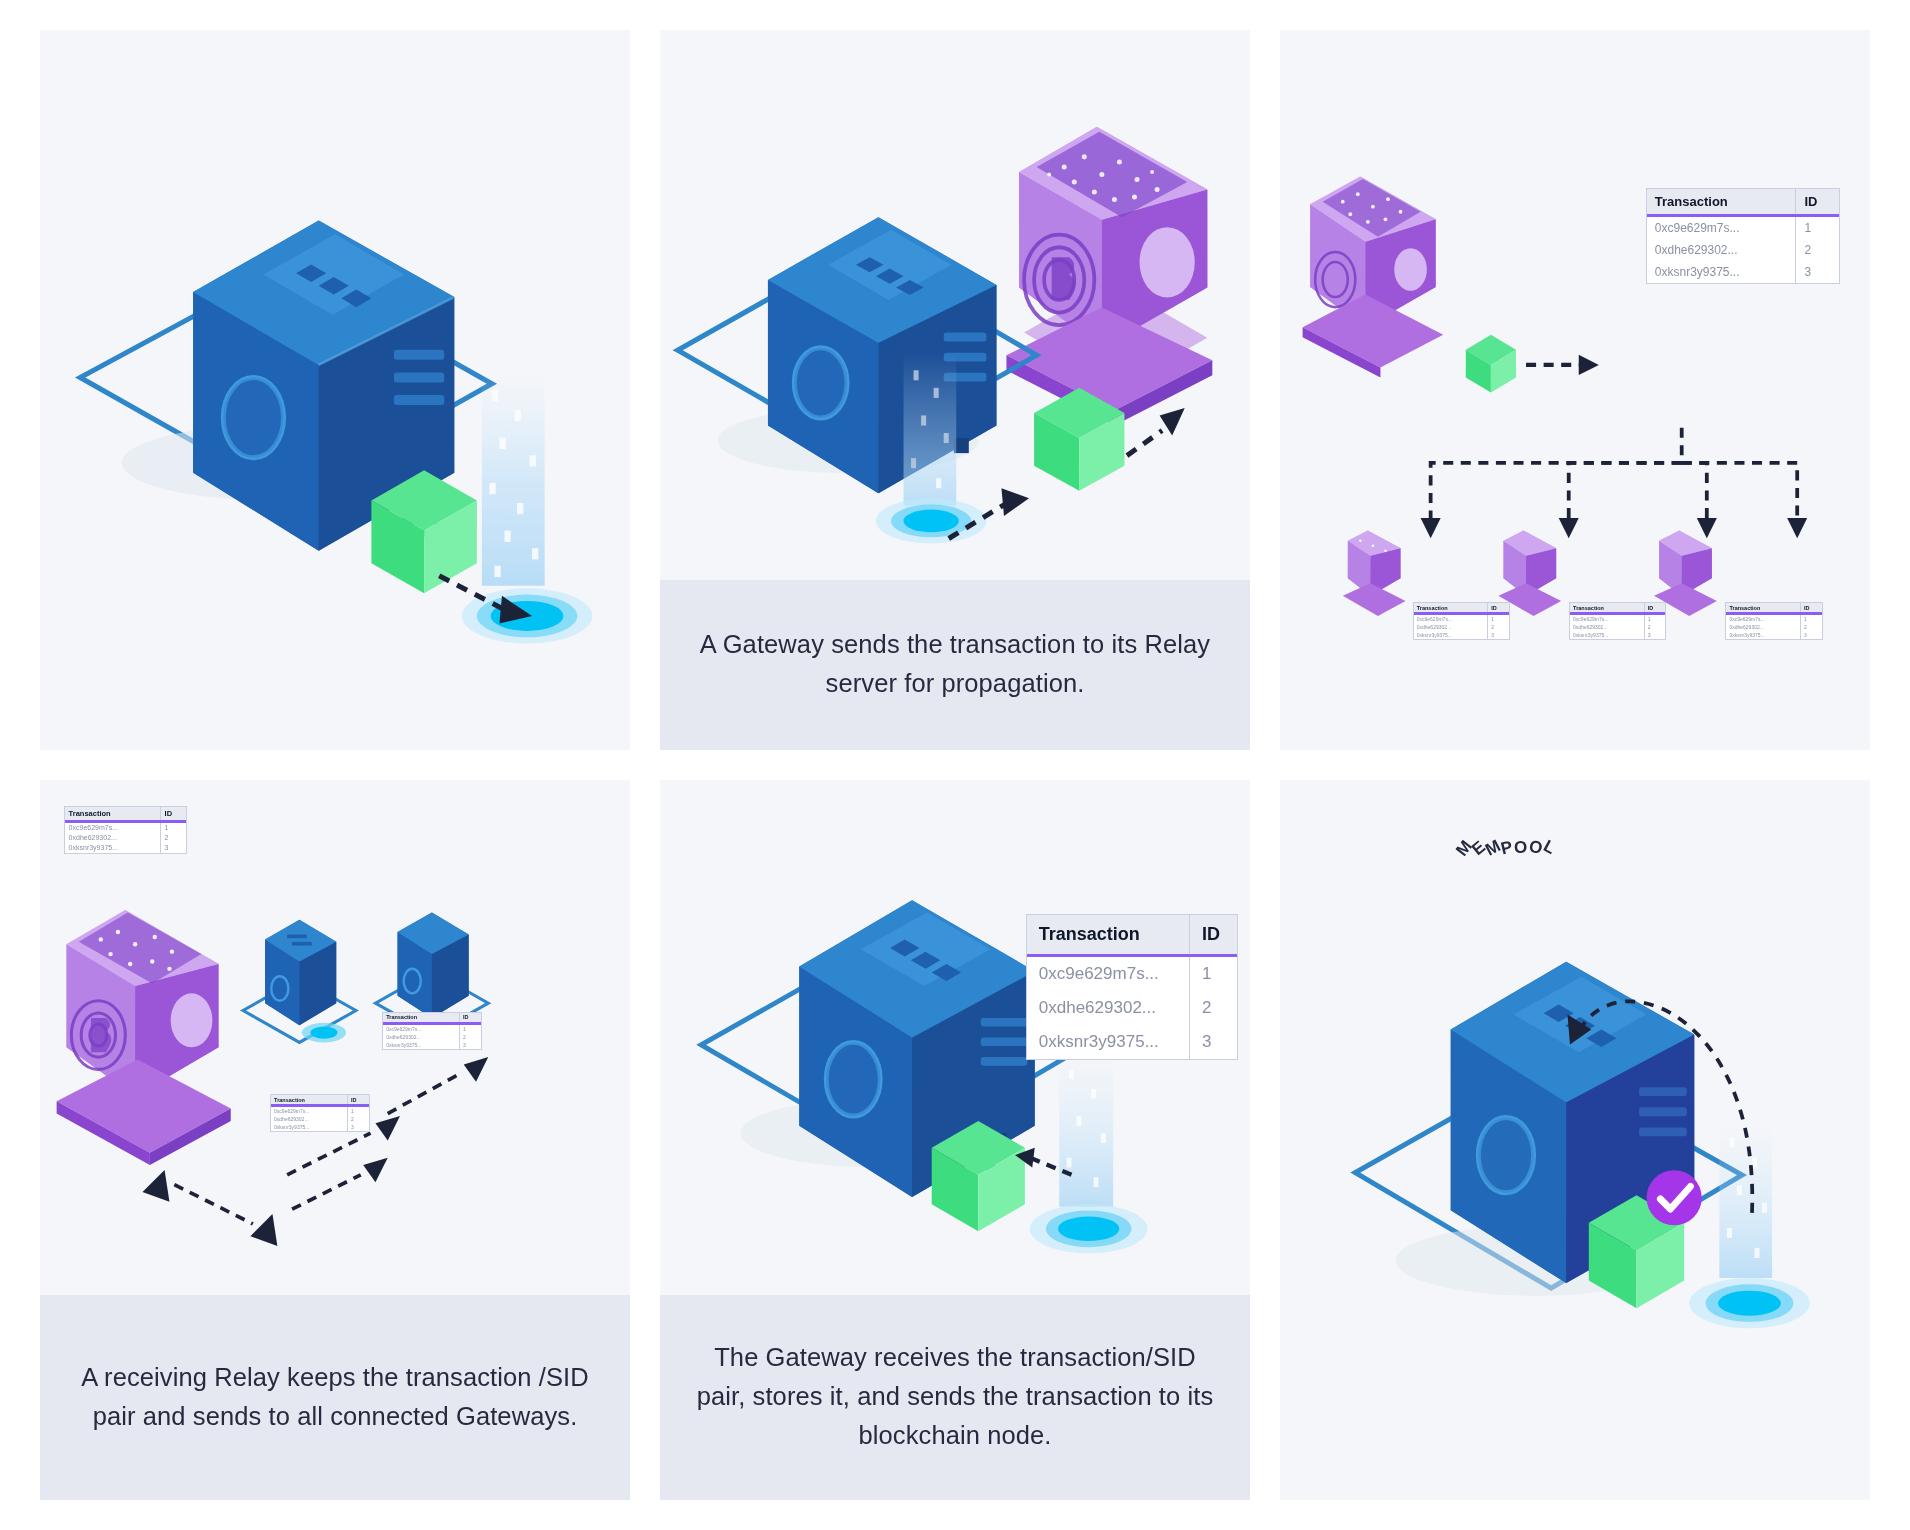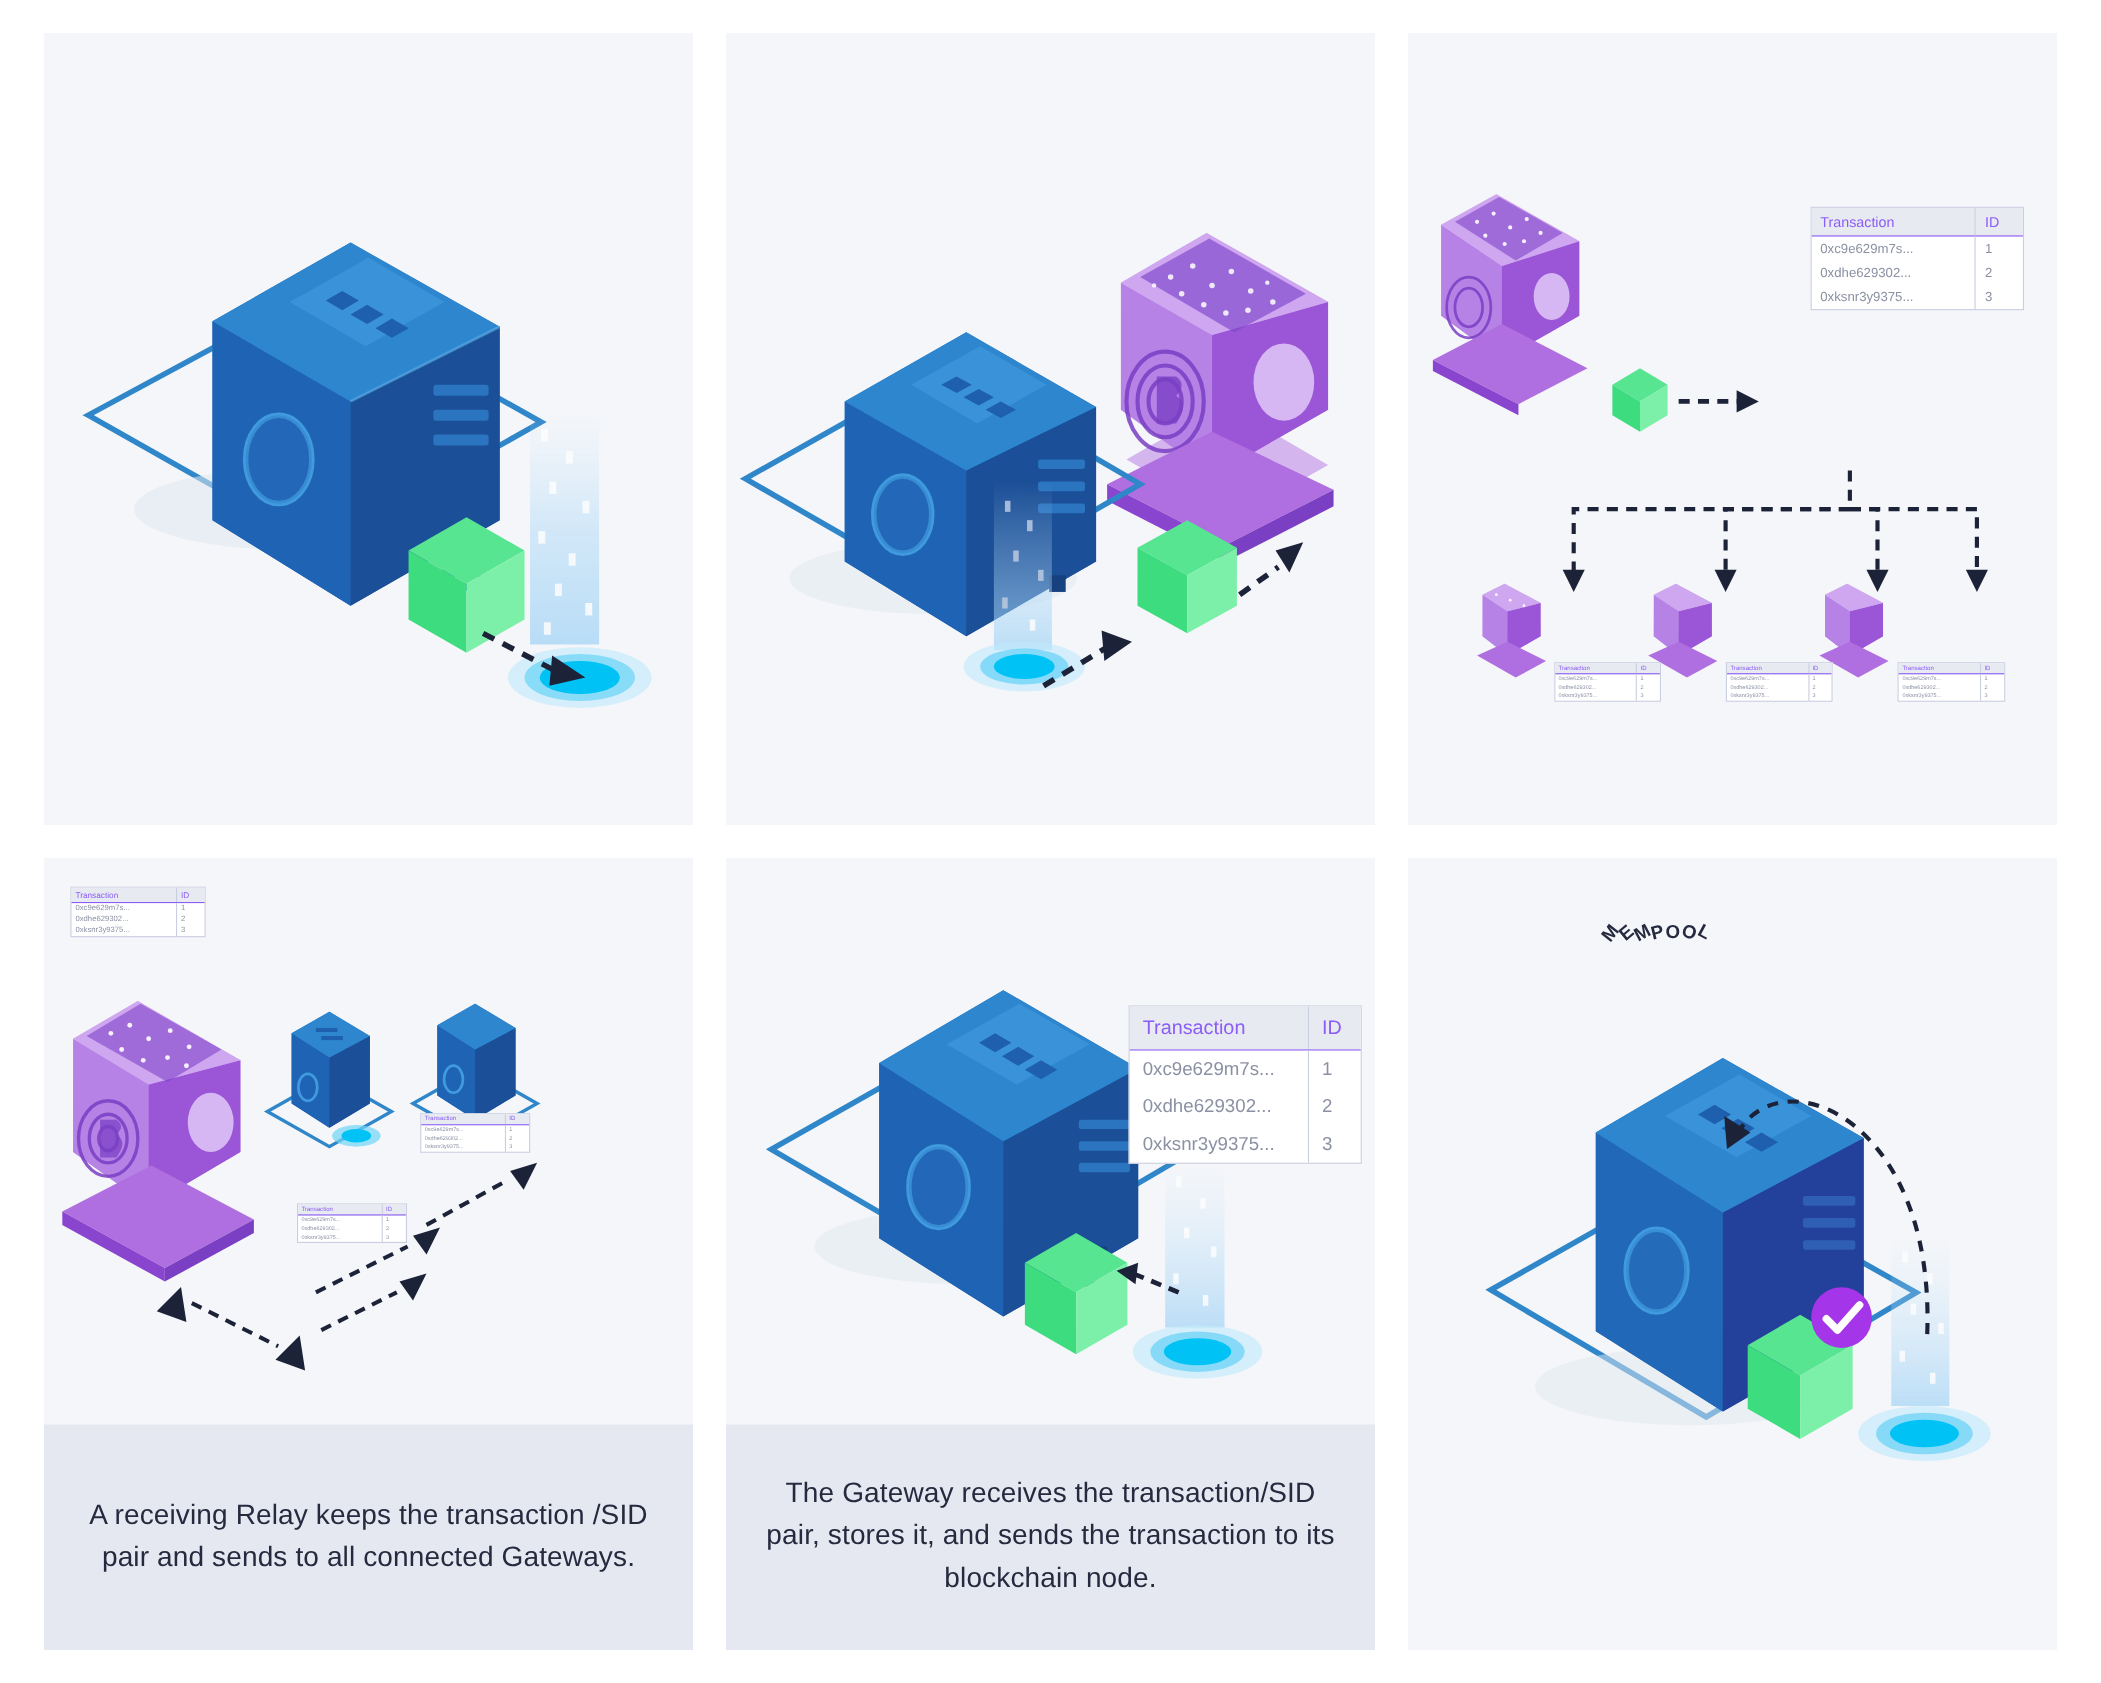--- a/index.html
+++ b/index.html
@@ -44,22 +44,22 @@
   .tbl {
     position: absolute;
     background: #ffffff;
     border: 1px solid #c9cee0;
     border-collapse: collapse;
     color: #7b8194;
     font-family: "Liberation Sans", sans-serif;
   }
   .tbl table { border-collapse: collapse; width: 100%; }
   .tbl th {
-    background: #e8eaf2; color: #8b5cf6; font-weight: normal;
-    text-align: left; border-bottom: 1px solid #8b5cf6;
+    background: #e8eaf2; color: #0f172a; font-weight: bold;
+    text-align: left; border-bottom: 3px solid #8b5cf6;
   }
   .tbl th.idcol, .tbl td.idcol { text-align: left; border-left: 1px solid #c9cee0; }
   .tbl td { color: #8b90a3; margin-top: 45px; }
 
   .tbl-lg { font-size: 18px; }
   .tbl-lg th { padding: 9px 12px; font-size: 18px; }
   .tbl-lg td { padding: 7px 12px; font-size: 17px; }
 
   .tbl-md { font-size: 13px; }
   .tbl-md th { padding: 5px 8px; font-size: 13px; }
@@ -284,20 +284,23 @@
         <g stroke="#1c2238" stroke-width="4" fill="none">
           <path d="M230 396 L276 368" stroke-dasharray="9 7"></path>
           <path d="M300 350 L332 330" stroke-dasharray="9 7" stroke="none"></path>
           <path d="M372 330 L400 310" stroke-dasharray="9 7"></path>
         </g>
         <g fill="#1c2238">
           <path d="M272 356 L294 364 L274 378 Z"></path>
           <path d="M398 298 L418 292 L408 314 Z"></path>
         </g>
       </svg>
+    </div>
+    <div class="caption">
+      <div class="cap-text">A Gateway sends the transaction to its Relay server for propagation.</div>
     </div>
   </div>
 
   <div class="panel p3">
     <div class="art">
       <svg viewBox="0 0 470 420" preserveAspectRatio="xMidYMid meet">
         <defs>
           <linearGradient id="pur3" x1="0" y1="0" x2="1" y2="1">
             <stop offset="0" stop-color="#e4cdf7"></stop>
               <stop offset="1" stop-color="#a463dd"></stop>

